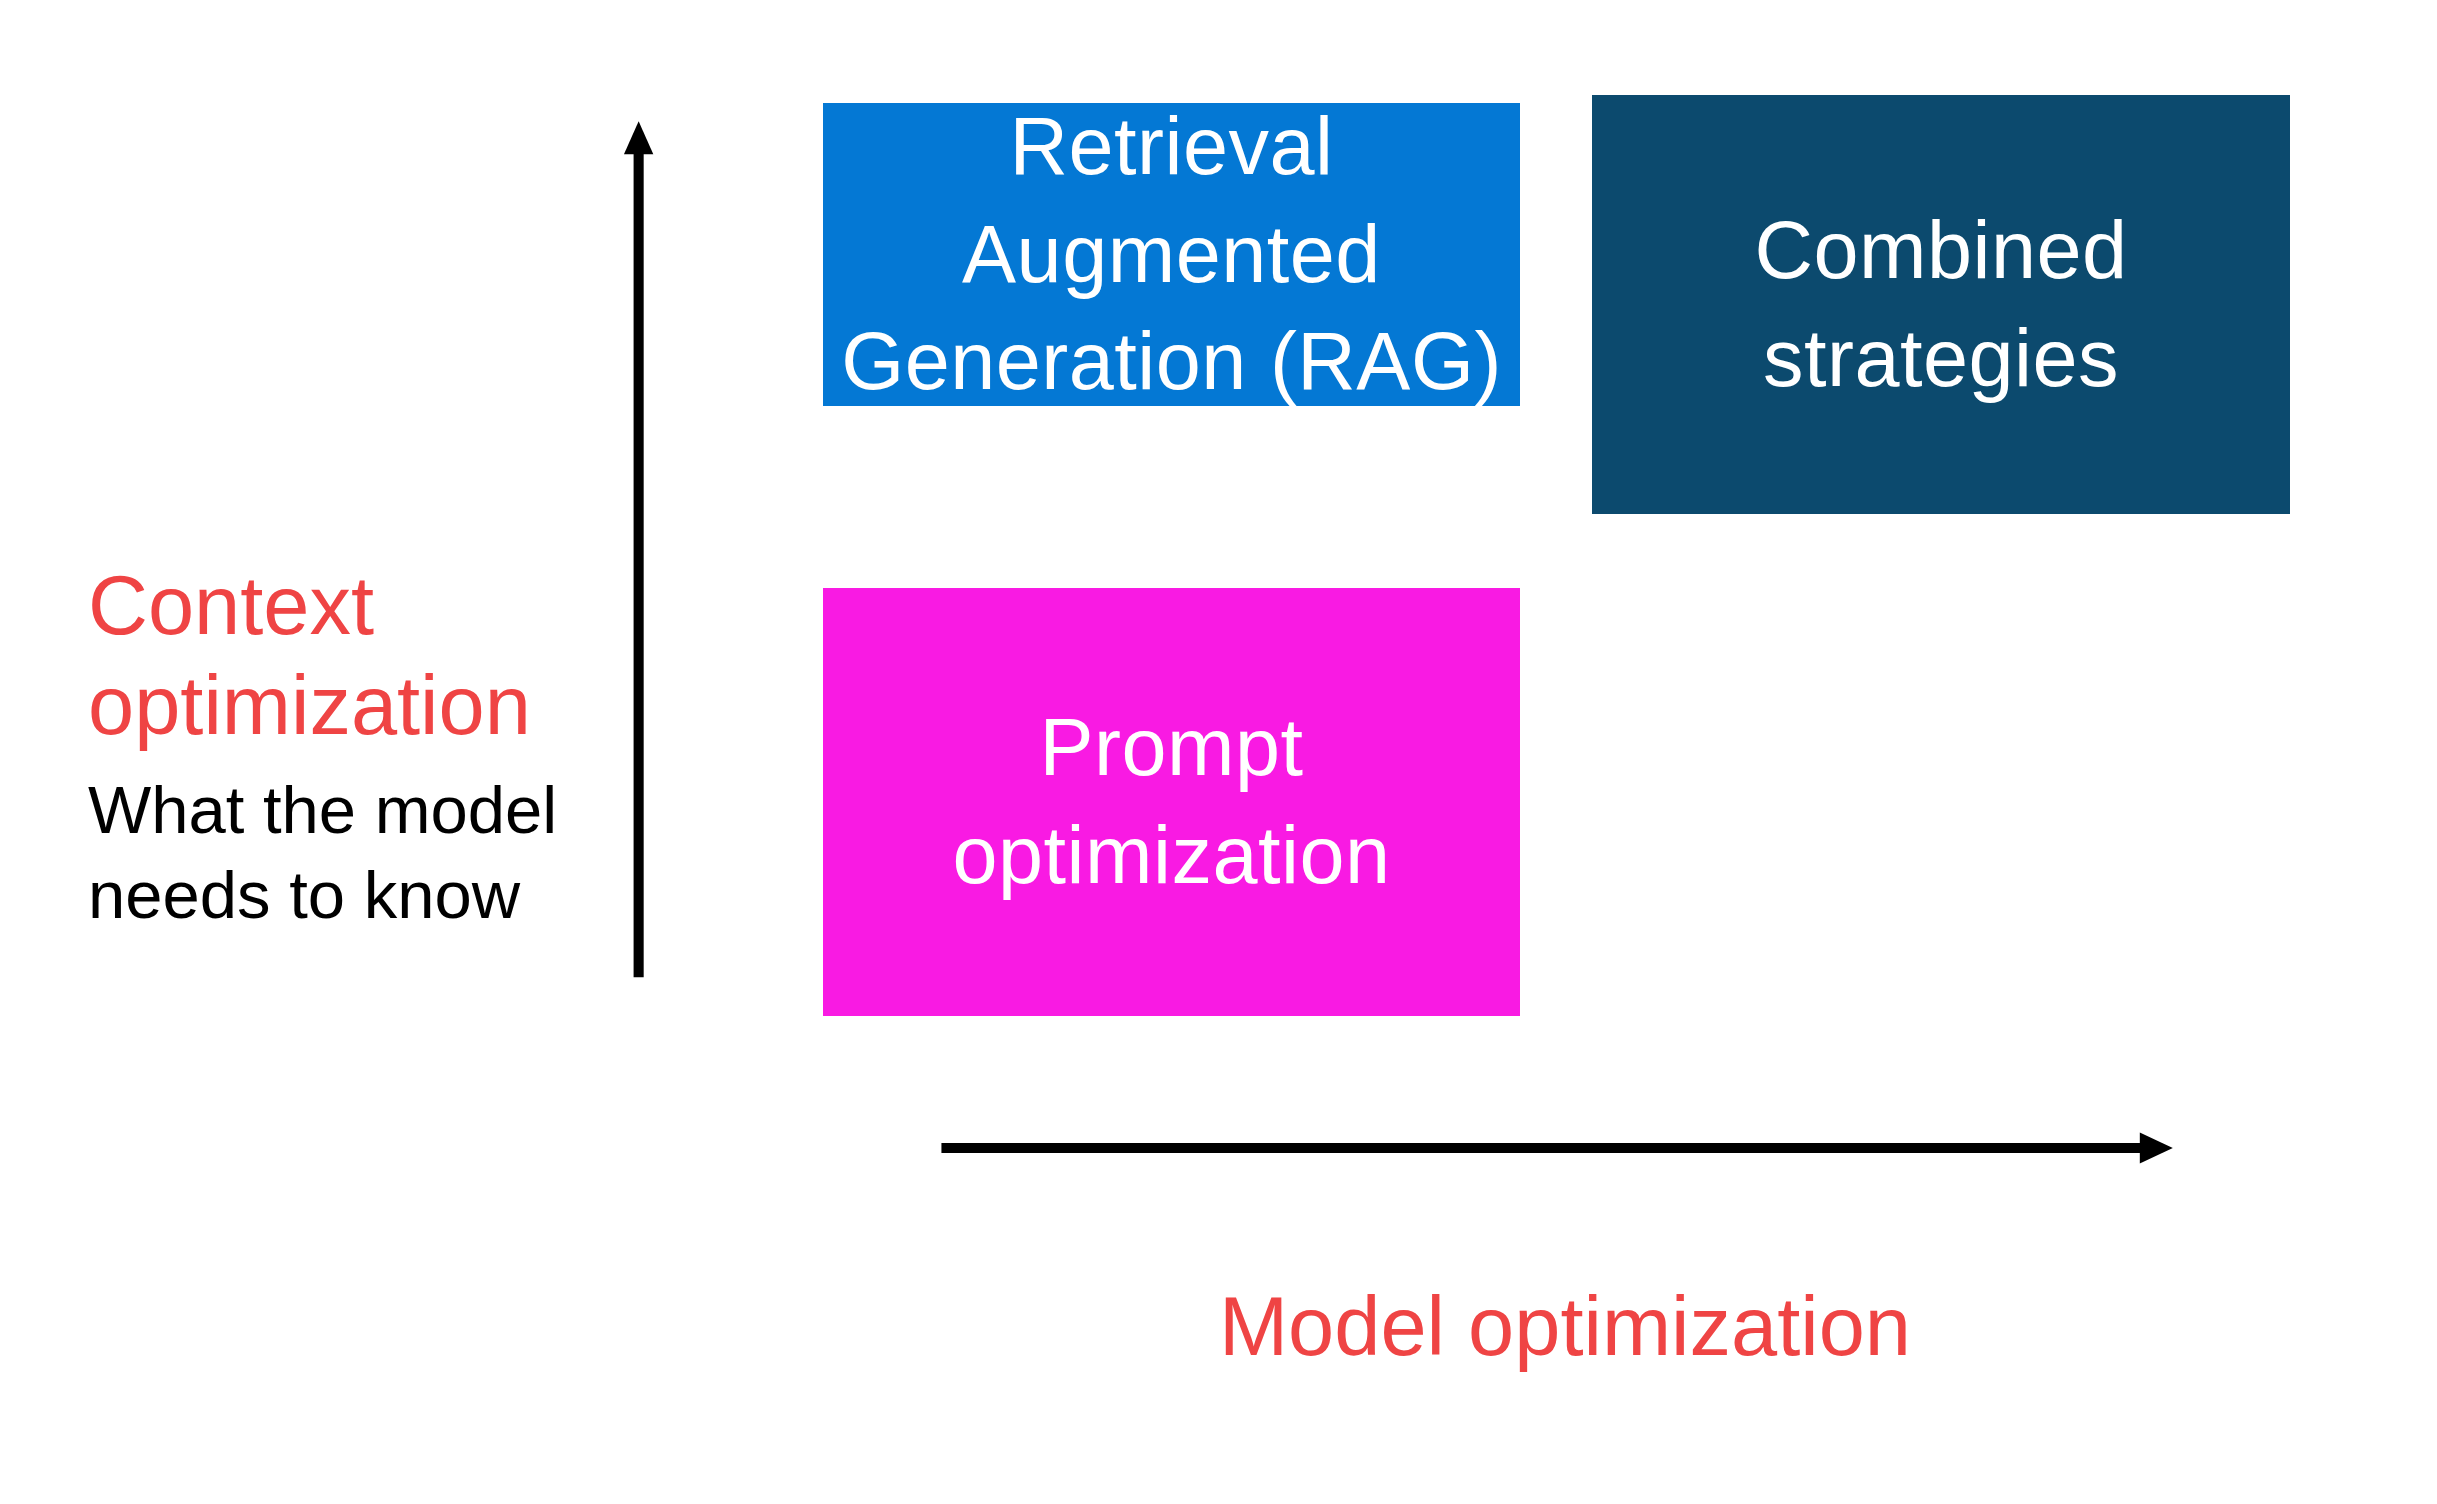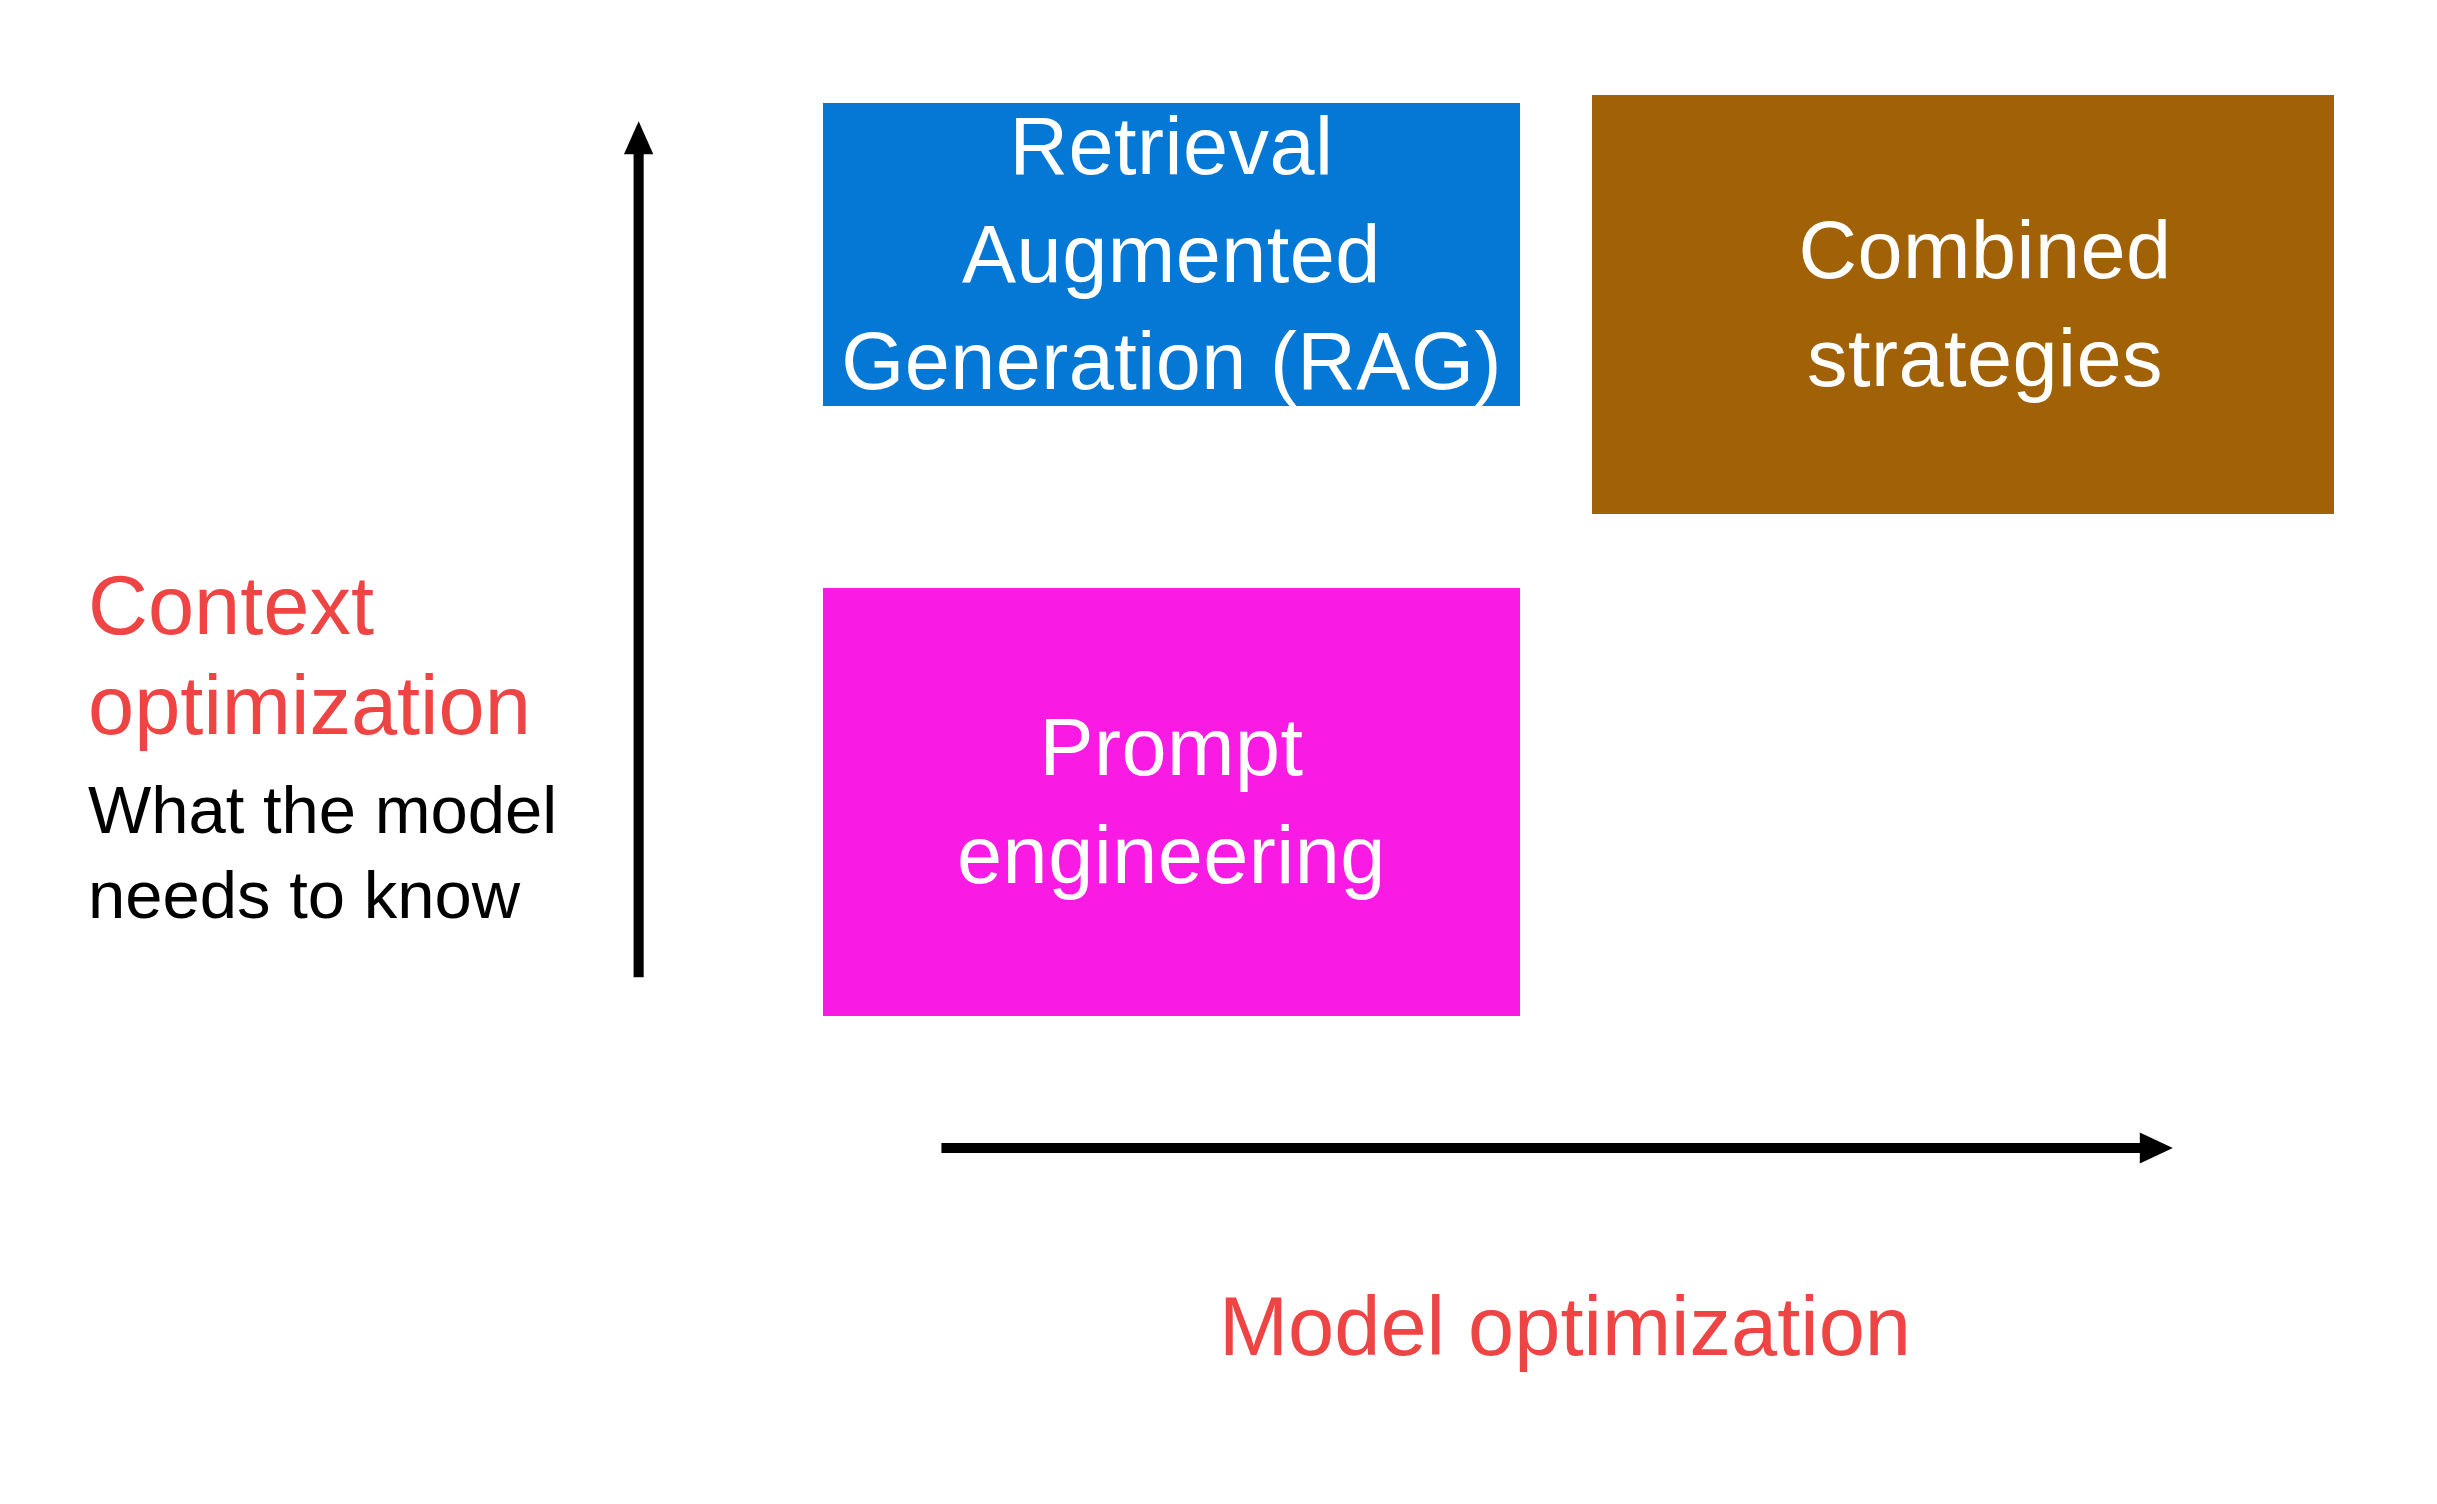--- a/index.html
+++ b/index.html
@@ -86,28 +86,28 @@
       <polygon points="2368,1251 2332,1234 2332,1268" fill="#000000"></polygon>
     </g>
   </svg>
 
   <div class="quad quad-rag" style="background-color: rgb(4, 120, 212);">
     <span class="quad-label">Retrieval
 Augmented
 Generation (RAG)</span>
   </div>
 
-  <div class="quad quad-combined" style="background-color: #a16207; padding-left: 44px;">
+  <div class="quad quad-combined" style="background-color: #0c4a6e;">
     <span class="quad-label">Combined
 strategies</span>
   </div>
 
   <div class="quad quad-prompt" style="background-color: rgb(249, 26, 227);">
     <span class="quad-label">Prompt
-engineering</span>
+optimization</span>
   </div>
 
 
   <div class="y-axis-label">
     <div class="axis-title">Context
 optimization</div>
     <div class="axis-subtitle">What the model
 needs to know</div>
   </div>
 

